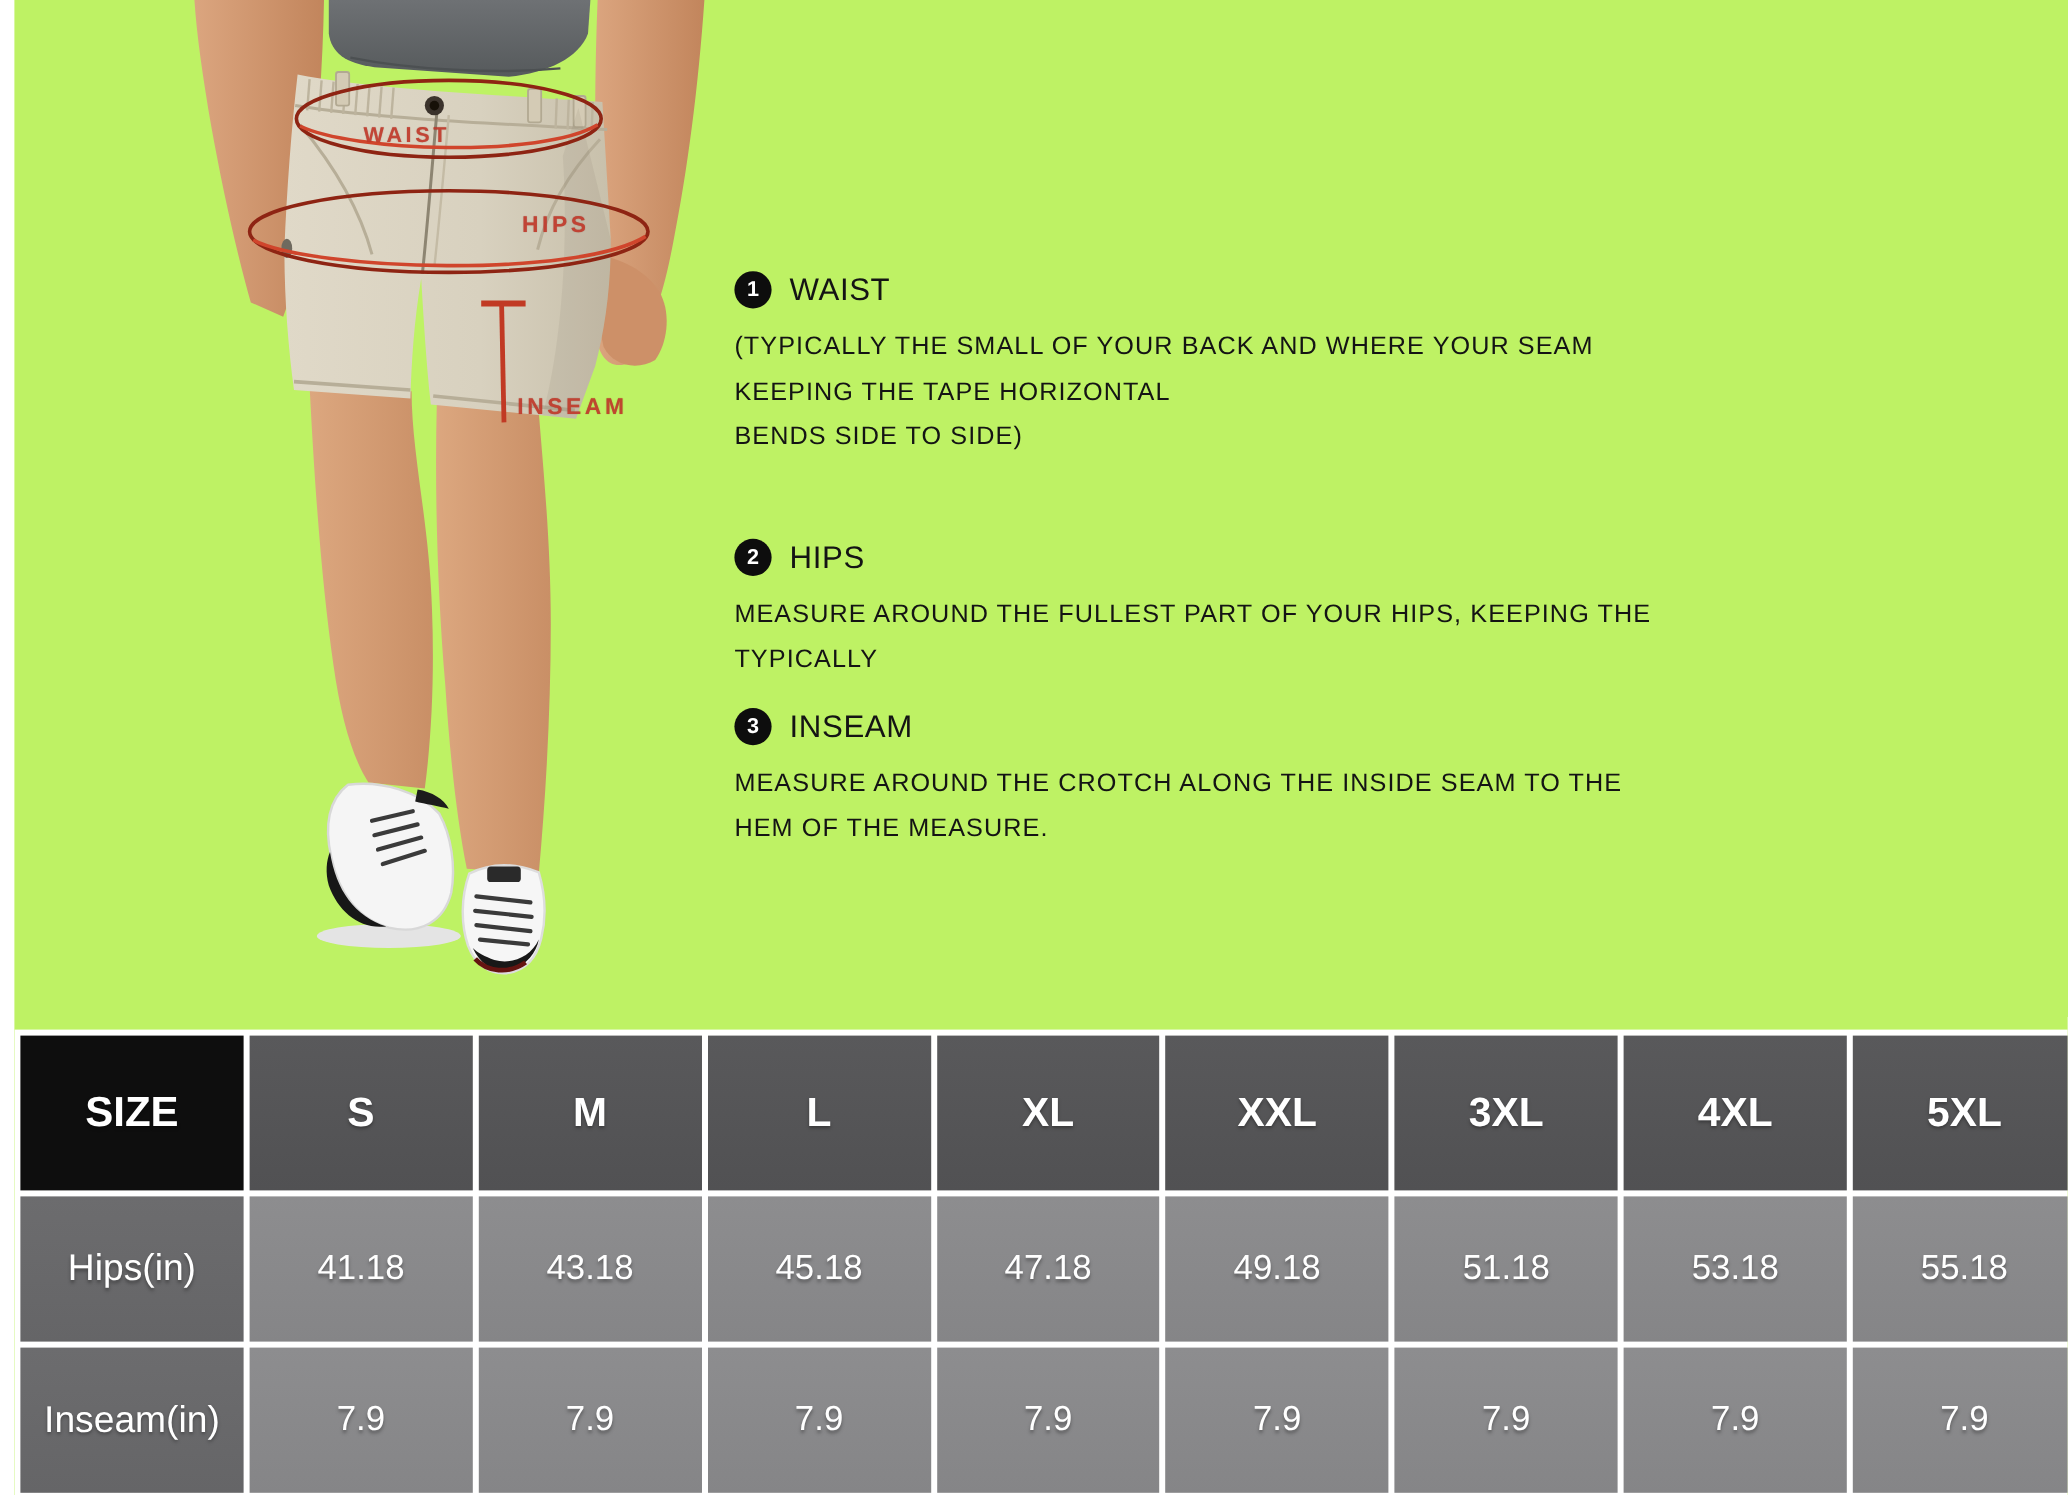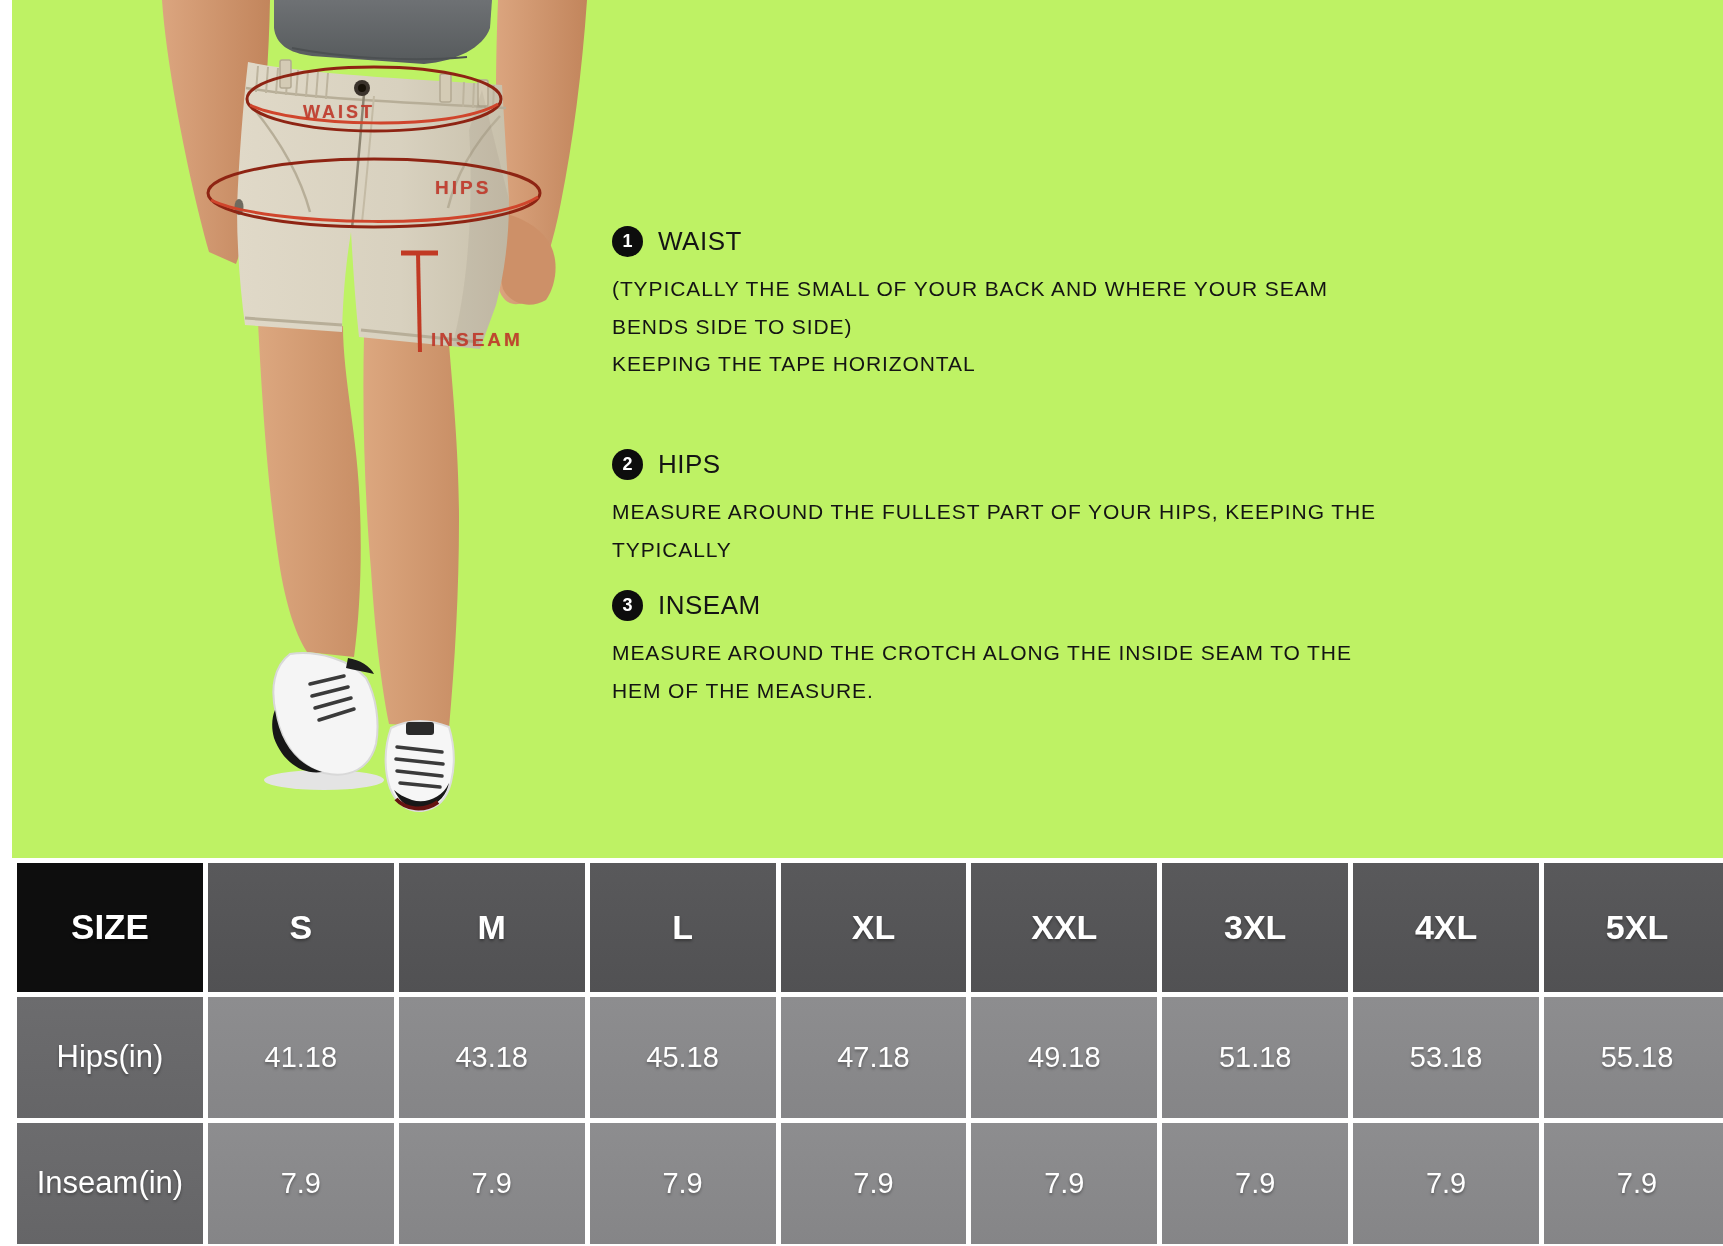--- a/index.html
+++ b/index.html
@@ -153,22 +153,22 @@
   </div>
 
   <div class="instructions">
 
     <div class="sec sec1">
       <div class="sec-head">
         <span class="bullet">1</span>
         <span class="sec-title">WAIST</span>
       </div>
       <p class="line">(TYPICALLY THE SMALL OF YOUR BACK AND WHERE YOUR SEAM</p>
+      <p class="line">KEEPING THE TAPE HORIZONTAL</p>
       <p class="line">BENDS SIDE TO SIDE)</p>
-      <p class="line">KEEPING THE TAPE HORIZONTAL</p>
     </div>
 
     <div class="sec sec2">
       <div class="sec-head">
         <span class="bullet">2</span>
         <span class="sec-title">HIPS</span>
       </div>
       <p class="line">MEASURE AROUND THE FULLEST PART OF YOUR HIPS, KEEPING THE</p>
       <p class="line">TYPICALLY</p>
     </div>

